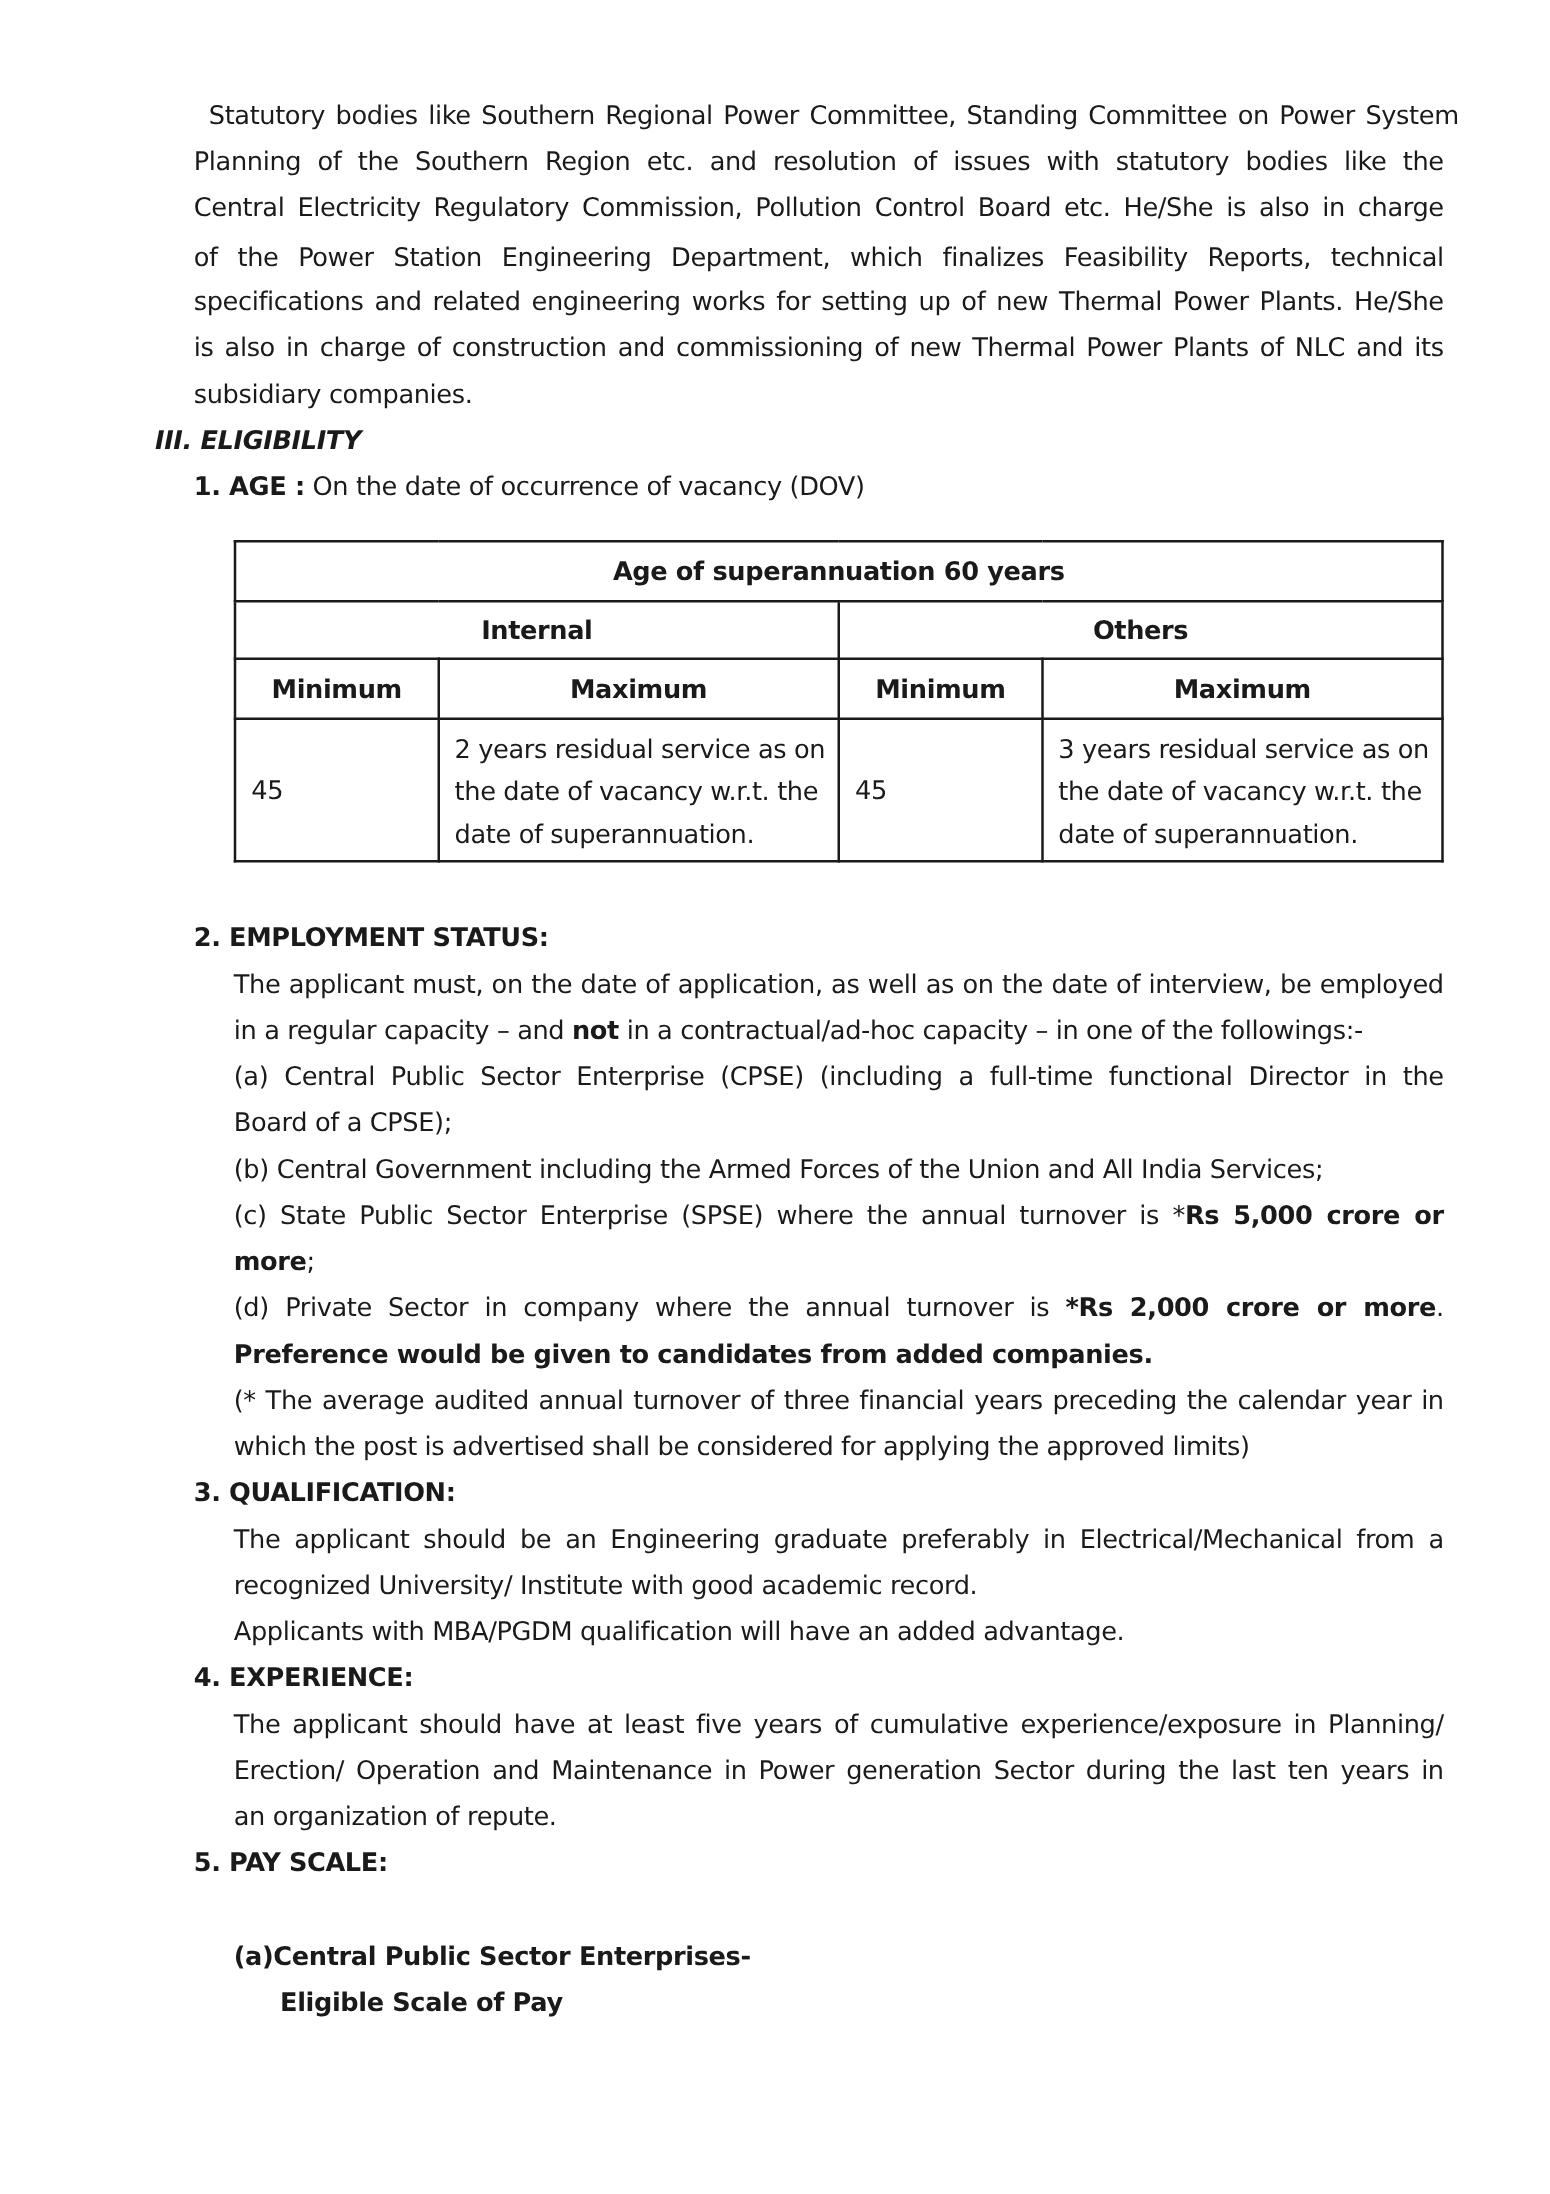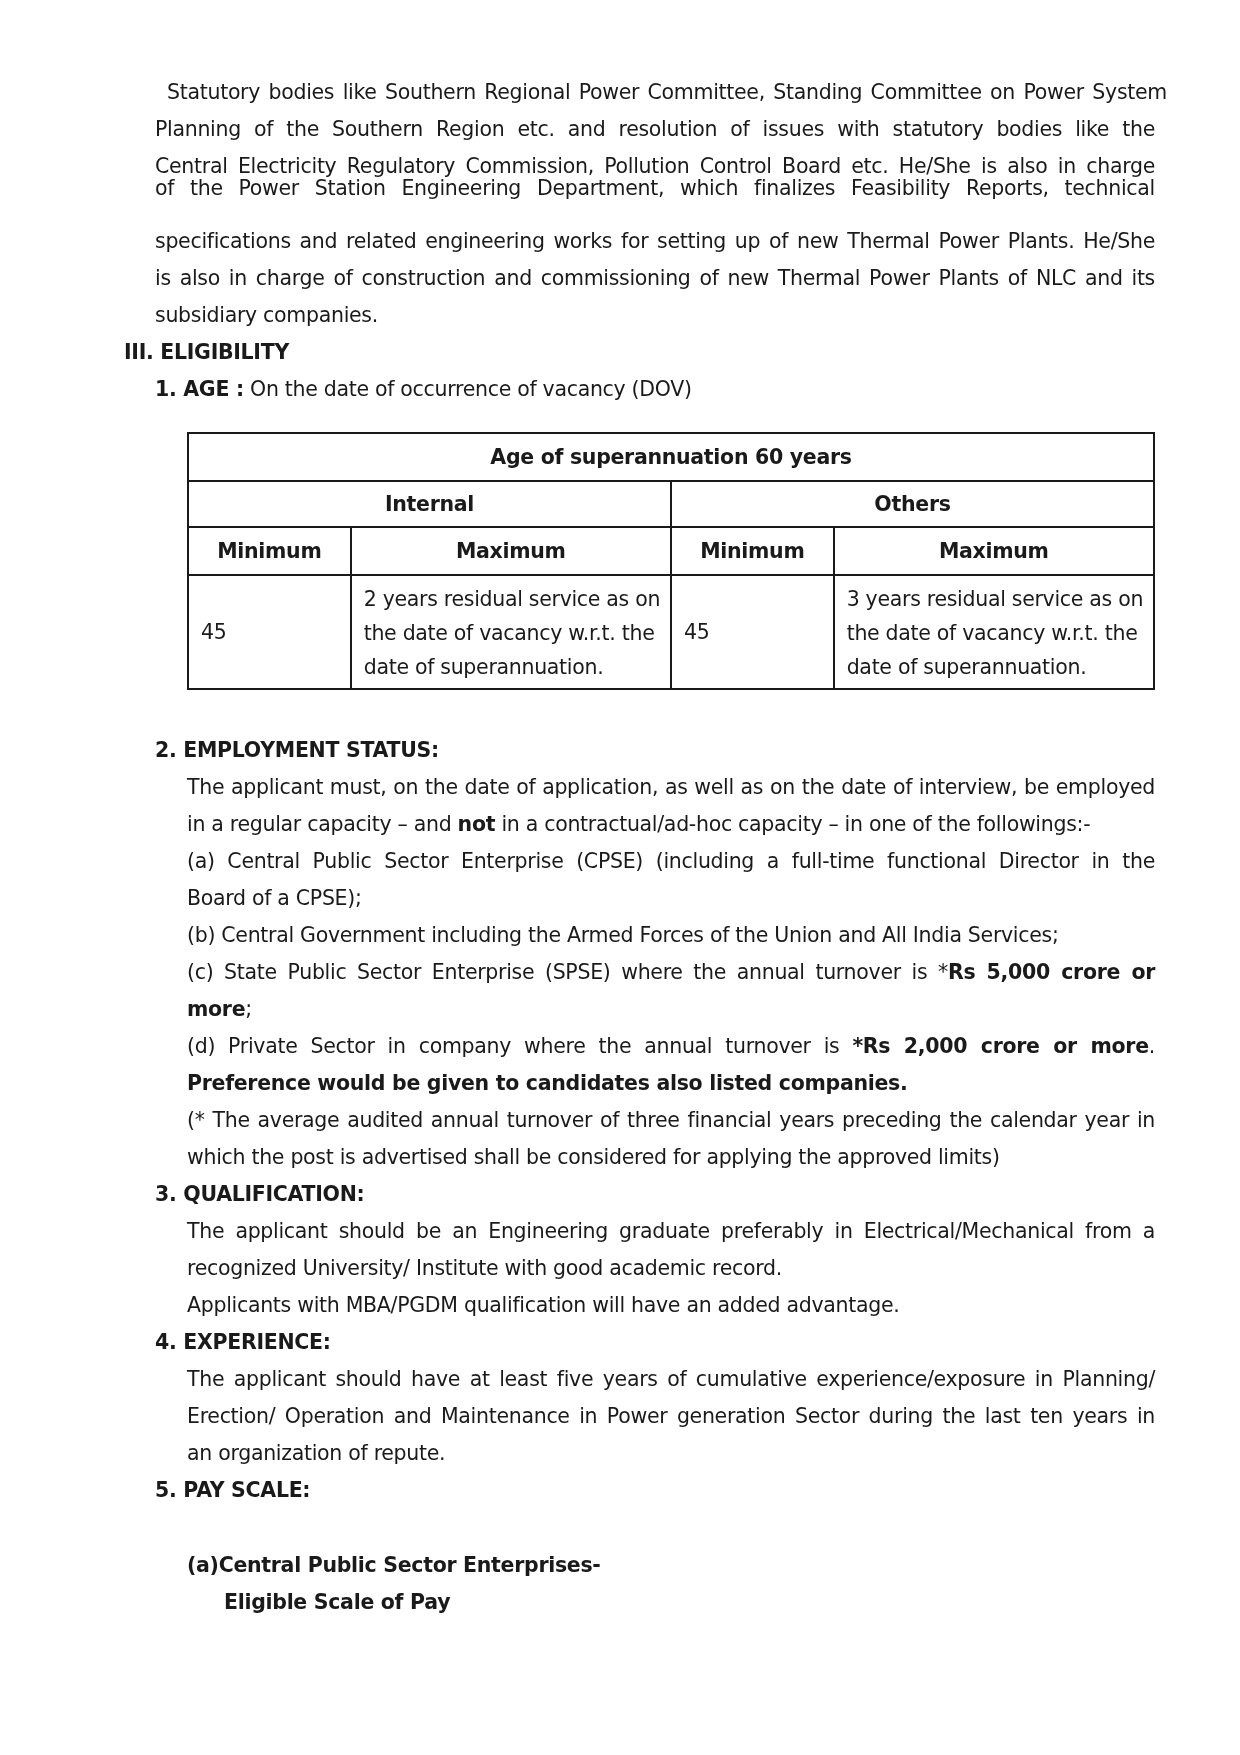--- a/index.html
+++ b/index.html
@@ -17,27 +17,27 @@
 </style>
 </head>
 <body>
 
 <div class="page">
 
   <div>
     <div class="line just" style="left:155px; top:78px; width:1000px;margin-left:12px;">Statutory bodies like Southern Regional Power Committee, Standing Committee on Power System</div>
     <div class="line just" style="left:155px; top:115px; width:1000px;">Planning of the Southern Region etc.  and resolution of issues with statutory bodies like the</div>
     <div class="line just" style="left:155px; top:152px; width:1000px;">Central Electricity Regulatory Commission, Pollution Control Board etc.  He/She is also in charge</div>
-    <div class="line just" style="left:155px; top:174px; width:1000px;">of the Power Station Engineering Department, which finalizes Feasibility Reports, technical</div>
+    <div class="line just" style="left:155px; top:192px; width:1000px;">of the Power Station Engineering Department, which finalizes Feasibility Reports, technical</div>
     <div class="line just" style="left:155px; top:227px; width:1000px;">specifications and related engineering works for setting up of new Thermal Power Plants. He/She</div>
     <div class="line just" style="left:155px; top:264px; width:1000px;">is also in charge of construction and commissioning of new Thermal Power Plants of NLC and its</div>
     <div class="line" style="left:155px; top:301px;">subsidiary companies.</div>
   </div>
 
-  <div class="line b" style="left:124px; top:338px;">III. ELIGIBILITY</div>
+  <div class="line b" style="left:124px; top:338px;font-style:italic;">III. ELIGIBILITY</div>
 
   <div class="line" style="left:155px; top:375px;">
     <span class="b">1. AGE :</span><span> On the date of occurrence of vacancy (DOV)</span>
   </div>
 
   <table class="age">
     <tbody>
         <tr style="height:48px;">
       <td class="h" colspan="4">Age of superannuation 60 years</td>
     </tr>
@@ -78,21 +78,21 @@
   <div class="line" style="left:187px; top:921px;">(b) Central Government including the Armed Forces of the Union and All India Services;</div>
   <div class="line just" style="left:187px; top:958px; width:968px;">
     <span>(c) State Public Sector Enterprise (SPSE) where the annual turnover is *</span><span class="b">Rs 5,000 crore or</span>
   </div>
   <div class="line" style="left:187px; top:995px;">
     <span class="b">more</span><span>;</span>
   </div>
   <div class="line just" style="left:187px; top:1032px; width:968px;">
     <span>(d) Private Sector in company where the annual turnover is </span><span class="b">*Rs 2,000 crore or more</span><span>.</span>
   </div>
-  <div class="line b" style="left:187px; top:1069px;">Preference would be given to candidates also listed companies.</div>
+  <div class="line b" style="left:187px; top:1069px;">Preference would be given to candidates from added companies.</div>
   <div class="line just" style="left:187px; top:1106px; width:968px;">(* The average audited annual turnover of three financial years preceding the calendar year in</div>
   <div class="line" style="left:187px; top:1143px;">which the post is advertised shall be considered for applying the approved limits)</div>
 
   <div class="line b" style="left:155px; top:1180px;">3. QUALIFICATION:</div>
   <div class="line just" style="left:187px; top:1217px; width:968px;">The applicant should be an Engineering graduate preferably in Electrical/Mechanical from a</div>
   <div class="line" style="left:187px; top:1254px;">recognized University/ Institute with good academic record.</div>
   <div class="line" style="left:187px; top:1291px;">Applicants with MBA/PGDM qualification will have an added advantage.</div>
 
   <div class="line b" style="left:155px; top:1328px;">4. EXPERIENCE:</div>
   <div class="line just" style="left:187px; top:1365px; width:968px;">The applicant should have at least five years of cumulative experience/exposure in Planning/</div>

